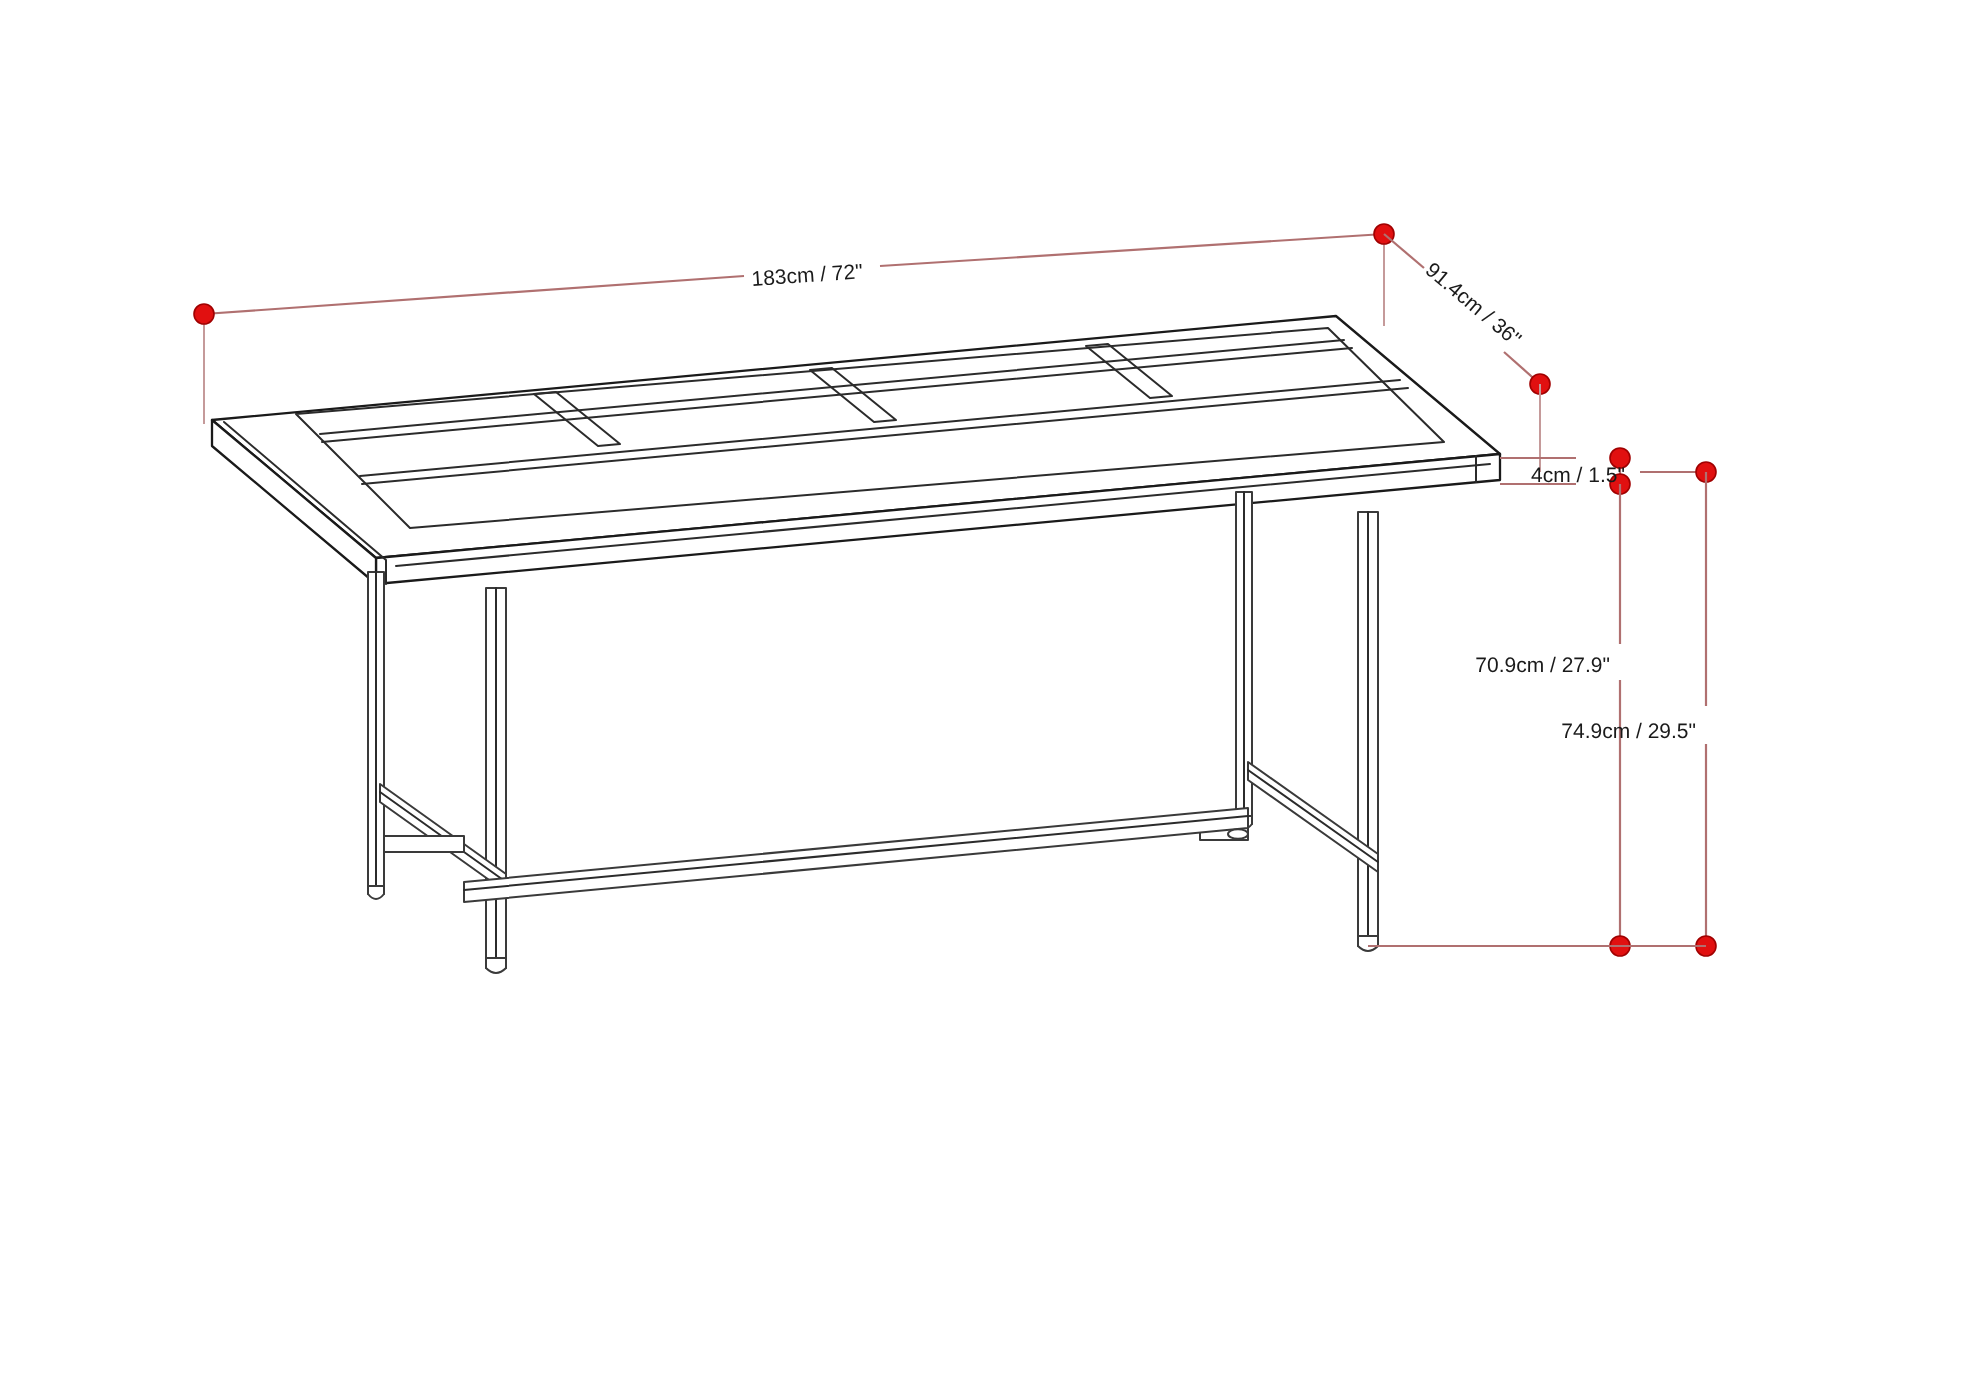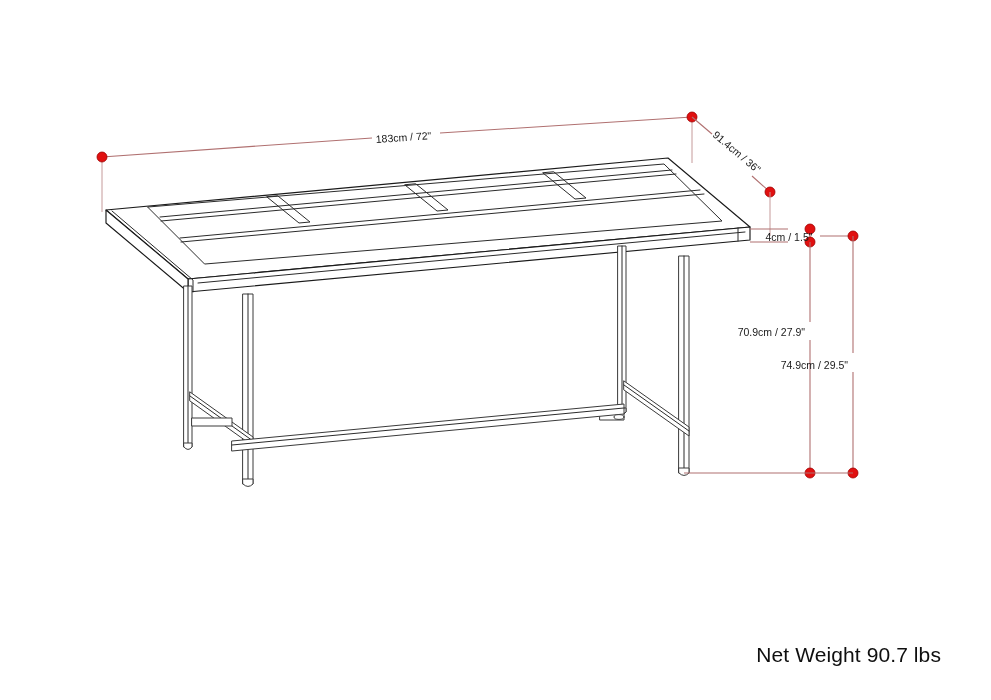--- a/index.html
+++ b/index.html
@@ -216,15 +216,14 @@
     <circle class="dim-dot" cx="853" cy="473" r="5"></circle>
     <text class="dim-text" x="848" y="369" text-anchor="end">74.9cm / 29.5"</text>
   </g>
 
   <g>
     <line class="dim-line" x1="684" y1="473" x2="853" y2="473"></line>
   </g>
 
 </svg>
 
-<div class="weight-text">Net Weight 90.7 lbs</div>
 
 </div>
 
 </body></html>

